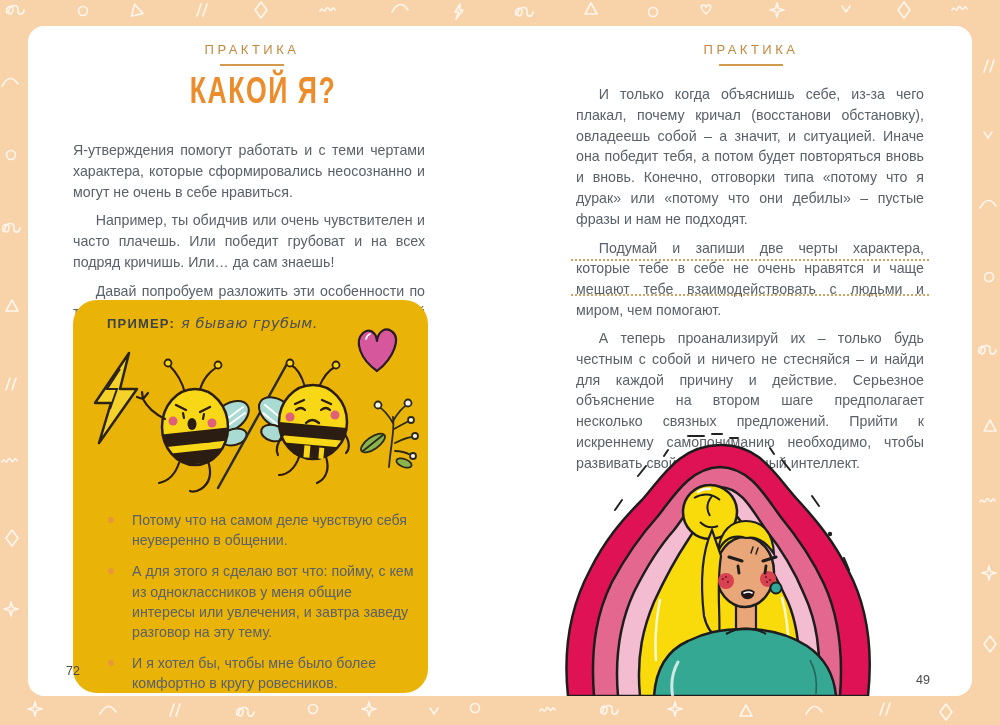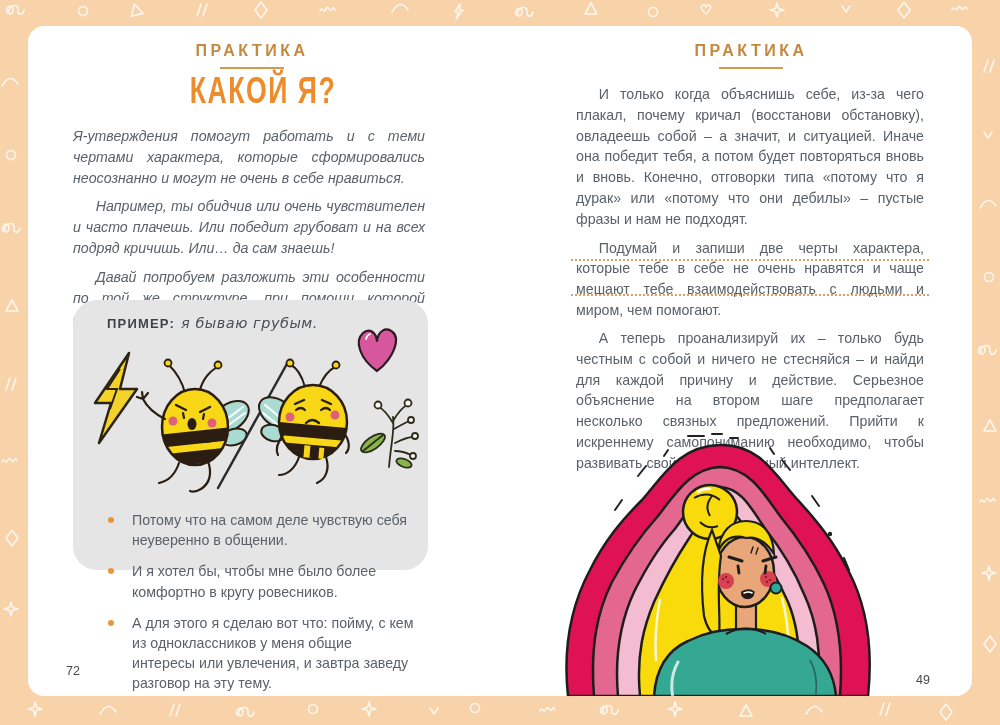--- a/index.html
+++ b/index.html
@@ -2,32 +2,32 @@
 <html lang="ru"><head>
 <meta charset="utf-8">
 <style>
   html,body{margin:0;padding:0;}
   #app{position:relative;width:1000px;height:725px;background:#F8D3A9;overflow:hidden;
        font-family:"Liberation Sans",sans-serif;}
   .doodles{position:absolute;left:0;top:0;width:1000px;height:725px;}
   .page{position:absolute;left:28px;top:26px;width:944px;height:670px;background:#FFFFFF;
         border-radius:16px;overflow:hidden;}
   
-  .kicker{position:absolute;width:200px;text-align:center;font-size:16px;font-weight:bold;
+  .kicker{position:absolute;width:200px;text-align:center;font-size:13px;font-weight:normal;
           letter-spacing:3.5px;color:#C4893F;}
   .kicker .rule{display:block;width:64px;height:2px;background:#D39A4D;margin:7px auto 0;}
   .title{position:absolute;left:110px;top:44px;width:250px;text-align:center;
          font-size:36px;font-weight:bold;color:#ED8C2B;letter-spacing:2px;
          transform:scaleX(.74);transform-origin:center;}
   
   .col{position:absolute;font-size:14.2px;line-height:20.8px;color:#5A6169;text-align:justify;}
   .col p{margin:8px;}
   .col p.ind{text-indent:1.6em;}
   
-  .exbox{position:absolute;left:45px;top:274px;width:355px;height:270px;background:#e5e5e5;
+  .exbox{position:absolute;left:45px;top:274px;width:355px;height:393px;background:#eab308;
          border-radius:24px;}
   .exlabel{position:absolute;left:34px;top:15px;font-size:13px;color:#3C4248;}
   .exlabel b{font-weight:bold;letter-spacing:1.2px;}
   .exlabel i{font-family:"DejaVu Sans",sans-serif;font-style:italic;font-size:14.5px;
              color:#4A4F55;margin-left:6px;letter-spacing:.5px;}
   .strip{position:absolute;left:0;top:25px;}
   .bullets{position:absolute;left:20px;top:198px;width:312px;margin:12px;padding:0;list-style:none;}
   .bullets li{position:relative;padding-left:27px;margin-bottom:11px;font-size:14.2px;
               line-height:20.2px;color:#5A6169;}
   .bullets li::before{content:"";position:absolute;left:3px;top:7px;width:6px;height:6px;
@@ -131,21 +131,21 @@
 
   <div class="page">
 
     <div>
       <div class="kicker" style="left:124px;top:16px;">
         <span>ПРАКТИКА</span>
         <span class="rule"></span>
       </div>
       <div class="title">КАКОЙ Я?</div>
 
-      <div class="col" style="left:37px;top:92px;width:368px;font-style:italic;">
+      <div class="col" style="left:37px;top:106px;width:368px;">
         <p>Я-утверждения помогут работать и с теми чертами характера, которые сформировались неосознанно и могут не очень в себе нравиться.</p>
         <p class="ind">Например, ты обидчив или очень чувствителен и часто плачешь. Или победит грубоват и на всех подряд кричишь. Или… да сам знаешь!</p>
         <p class="ind">Давай попробуем разложить эти особенности по той же структуре, при помощи которой формулировали я-утверждение.</p>
       </div>
 
       <div class="exbox">
         <div class="exlabel">
           <b>ПРИМЕР:</b><i>я бываю грубым.</i>
         </div>
 
@@ -233,22 +233,22 @@
             <path d="M322,126 C330,126 334,128 338,130"></path>
               <circle cx="340" cy="131" r="3" fill="#FDF6EC"></circle>
             <ellipse cx="300" cy="118" rx="14" ry="6" transform="rotate(-35 300 118)" fill="#8CB44C"></ellipse>
             <path d="M290,126 L310,110"></path>
             <ellipse cx="331" cy="138" rx="8" ry="4" transform="rotate(20 331 138)" fill="#8CB44C"></ellipse>
           </g>
         </svg>
 
         <ul class="bullets">
           <li>Потому что на самом деле чувствую себя неуверенно в общении.</li>
+          <li>А для этого я сделаю вот что: пойму, с кем из одноклассников у меня общие интересы или увлечения, и завтра заведу разговор на эту тему.</li>
           <li>И я хотел бы, чтобы мне было более комфортно в кругу ровесников.</li>
-          <li>А для этого я сделаю вот что: пойму, с кем из одноклассников у меня общие интересы или увлечения, и завтра заведу разговор на эту тему.</li>
         </ul>
       </div>
 
       <div class="pnum" style="left:38px;top:638px;">72</div>
     </div>
 
     <div>
       <div class="kicker" style="left:623px;top:16px;">
         <span>ПРАКТИКА</span>
         <span class="rule"></span>

